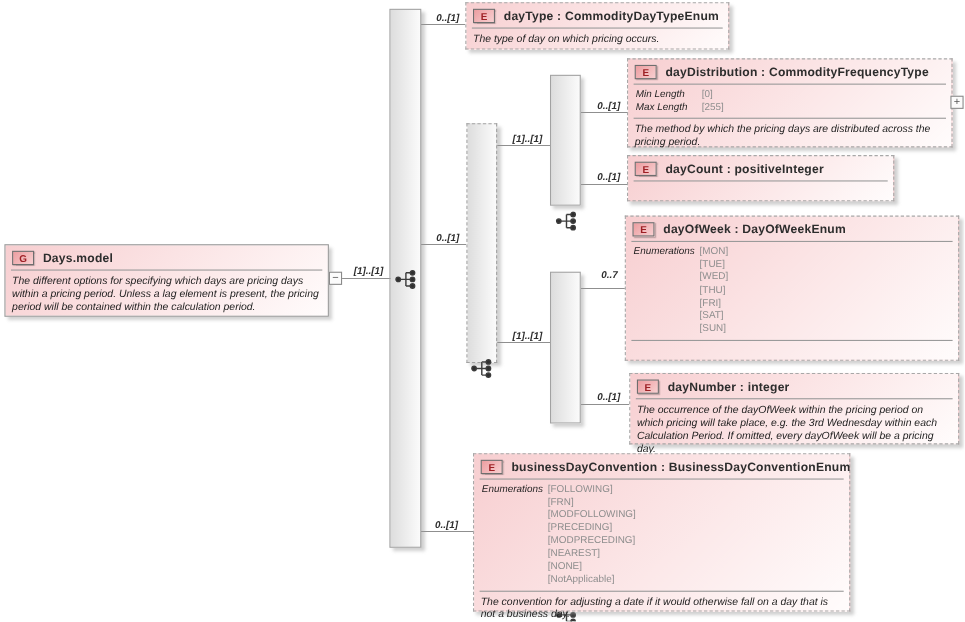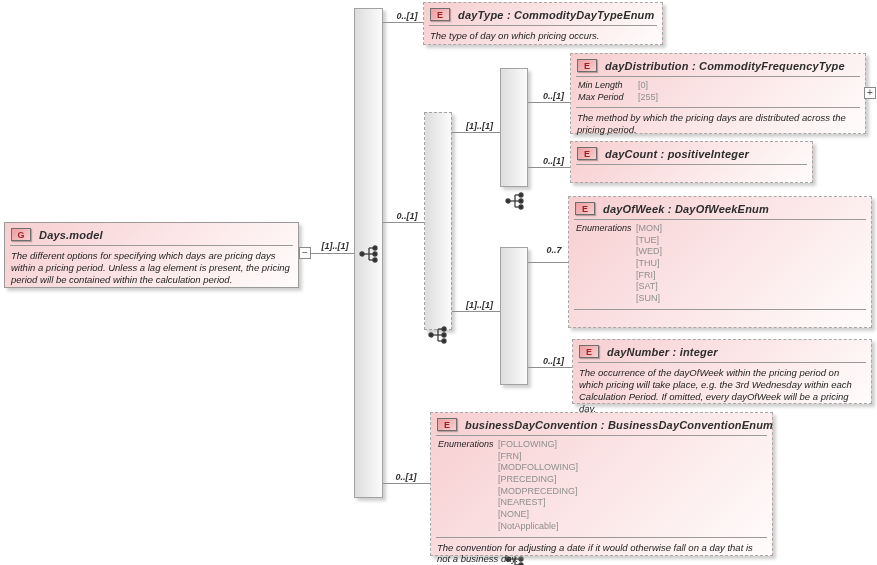--- a/index.html
+++ b/index.html
@@ -19,21 +19,21 @@
   .node.dashed { border:1px dashed #a8a8a8; }
   .hdr { display:flex; align-items:center; padding:5px 7px 4px 6px; }
   .badge {
     flex:0 0 20px; width:20px; height:13px; margin-right:8px;
     border:1px solid #6e6e6e; box-sizing:border-box;
     background:linear-gradient(135deg,#ec9da0,#f8d0d1);
     color:#9d2025; font-size:9px; font-weight:bold;
     display:flex; align-items:center; justify-content:center;
     box-shadow:1px 1px 1px rgba(0,0,0,0.25);
   }
-  .title { font-size:11px; font-weight:bold; color:#2d2d2d; white-space:nowrap; letter-spacing:0.2px;font-style:italic; }
+  .title { font-size:11px; font-weight:bold; color:#2d2d2d; white-space:nowrap; letter-spacing:0.2px; }
   .sep { height:0; border-top:1px solid #9a9a9a; margin:0 5px; }
   .desc { font-size:9.5px; font-style:italic; color:#1e1e1e; padding:4px 8px 5px 6px; line-height:1.25; }
 
   .facets { padding:3px 6px 4px 7px; font-size:9px; }
   .facets .frow { display:flex; line-height:1.3;align-items:flex-end; }
   .flabel { font-style:italic; color:#1e1e1e; flex:0 0 60px; width:60px; }
   .fvalue { color:#8e8e8e; line-height:1.3; white-space:nowrap; }
   .enumflex { display:flex; }
 
   
@@ -180,21 +180,21 @@
     </div>
     <div class="sep"></div>
     <div class="facets">
 
         <div class="frow">
           <span class="flabel">Min Length</span>
           <span class="fvalue">[0]</span>
         </div>
 
         <div class="frow">
-          <span class="flabel">Max Period</span>
+          <span class="flabel">Max Length</span>
           <span class="fvalue">[255]</span>
         </div>
       </div>
     <div class="sep"></div>
     <div class="desc">The method by which the pricing days are distributed across the pricing period.</div>
   </div>
   <div class="toggle" style="left:864px;top:87px">+</div>
 
   <div class="node dashed" style="left:570px;top:141px;width:243px;height:42px">
     <div class="hdr">

